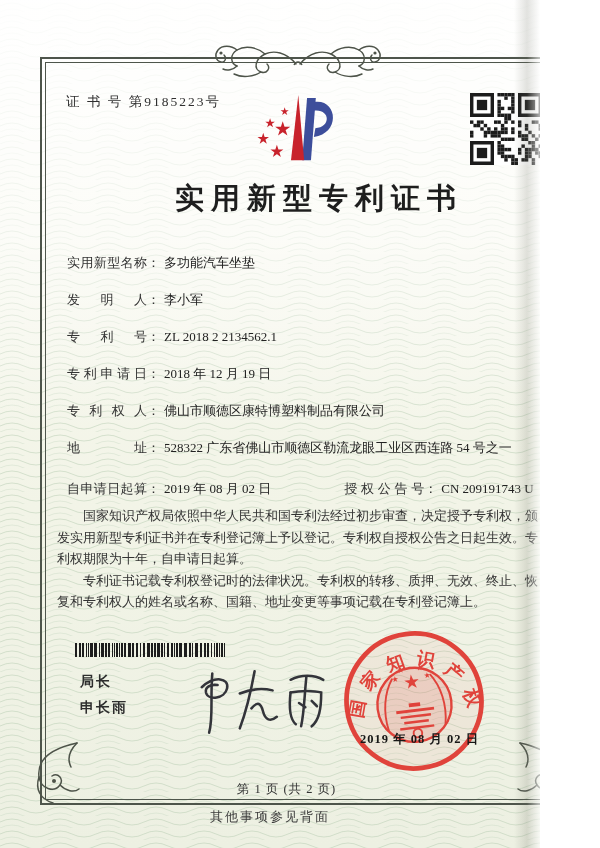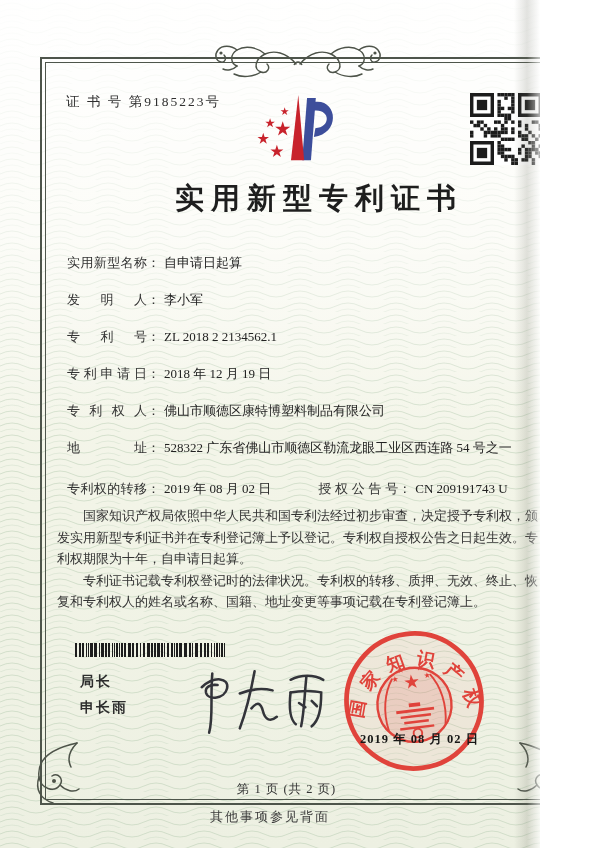--- a/index.html
+++ b/index.html
@@ -21,21 +21,21 @@
     font-size:29px;font-weight:bold;letter-spacing:7px;color:#1e1e1e;padding-left:41px;}
   .content{position:absolute;left:15px;right:15px;top:194px;font-size:13px;}
   .frow{height:20px;line-height:20px;margin-bottom:17px;padding-left:10px;white-space:nowrap;}
   .frow.addr{height:40px;margin-bottom:1px;white-space:normal;}
   .frow.grant{margin-bottom:6px;}
   .flabel{display:inline-block;width:80px;text-align:justify;text-align-last:justify;
     vertical-align:top;color:#333;font-family:Liberation Serif, serif;}
   .fcolon{display:inline-block;vertical-align:top;margin-right:4px;color:#333;}
   .fvalue{display:inline-block;vertical-align:top;color:#222;}
   .fvalue.wrap{width:350px;line-height:20px;}
-  .grant2{margin-left:47px;}
+  .grant2{margin-left:73px;}
   .paras{margin-top:6px;line-height:21.5px;color:#333;}
   .paras p{margin:0;text-indent:2em;}
   .barcode{position:absolute;left:33px;top:584px;width:150px;height:14px;display:flex;overflow:hidden;}
   .barcode i{display:block;height:100%;background:#1d1d1d;flex:none;}
   .signer{position:absolute;left:38px;top:610px;font-size:14px;line-height:26px;
     font-weight:600;color:#2e2e2e;letter-spacing:2px;}
   .sig{position:absolute;left:150px;top:606px;width:140px;height:74px;}
   .seal{position:absolute;left:296px;top:566px;width:152px;height:152px;transform:rotate(-7deg);}
   .seal-date{position:absolute;left:318px;top:672px;font-size:12.5px;font-weight:600;
     letter-spacing:1px;color:#171717;z-index:4;}
@@ -242,39 +242,39 @@
             <rect x="52" y="80" width="4" height="4"></rect>
             <rect x="72" y="80" width="4" height="4"></rect>
           </g>
       </g>
     </svg>
 
     <div class="title">实用新型专利证书</div>
 
     <div class="content">
       <div class="frow">
-        <span class="flabel">实用新型名称</span><span class="fcolon">：</span><span class="fvalue">自申请日起算</span>
+        <span class="flabel">实用新型名称</span><span class="fcolon">：</span><span class="fvalue">多功能汽车坐垫</span>
       </div>
       <div class="frow">
         <span class="flabel">发明人</span><span class="fcolon">：</span><span class="fvalue">李小军</span>
       </div>
       <div class="frow">
         <span class="flabel">专利号</span><span class="fcolon">：</span><span class="fvalue">ZL 2018 2 2134562.1</span>
       </div>
       <div class="frow">
         <span class="flabel">专利申请日</span><span class="fcolon">：</span><span class="fvalue">2018 年 12 月 19 日</span>
       </div>
       <div class="frow">
         <span class="flabel">专利权人</span><span class="fcolon">：</span><span class="fvalue">佛山市顺德区康特博塑料制品有限公司</span>
       </div>
       <div class="frow addr">
         <span class="flabel">地址</span><span class="fcolon">：</span><span class="fvalue wrap">528322 广东省佛山市顺德区勒流龙眼工业区西连路 54 号之一</span>
       </div>
       <div class="frow grant">
-        <span class="flabel">专利权的转移</span><span class="fcolon">：</span><span class="fvalue">2019 年 08 月 02 日</span><span class="flabel grant2">授权公告号</span><span class="fcolon">：</span><span class="fvalue">CN 209191743 U</span>
+        <span class="flabel">自申请日起算</span><span class="fcolon">：</span><span class="fvalue">2019 年 08 月 02 日</span><span class="flabel grant2">授权公告号</span><span class="fcolon">：</span><span class="fvalue">CN 209191743 U</span>
       </div>
 
       <div class="paras">
         <p>国家知识产权局依照中华人民共和国专利法经过初步审查，决定授予专利权，颁发实用新型专利证书并在专利登记簿上予以登记。专利权自授权公告之日起生效。专利权期限为十年，自申请日起算。</p>
         <p>专利证书记载专利权登记时的法律状况。专利权的转移、质押、无效、终止、恢复和专利权人的姓名或名称、国籍、地址变更等事项记载在专利登记簿上。</p>
       </div>
     </div>
 
     <div class="barcode">
         <i style="width: 2px; margin-right: 2px;"></i>

